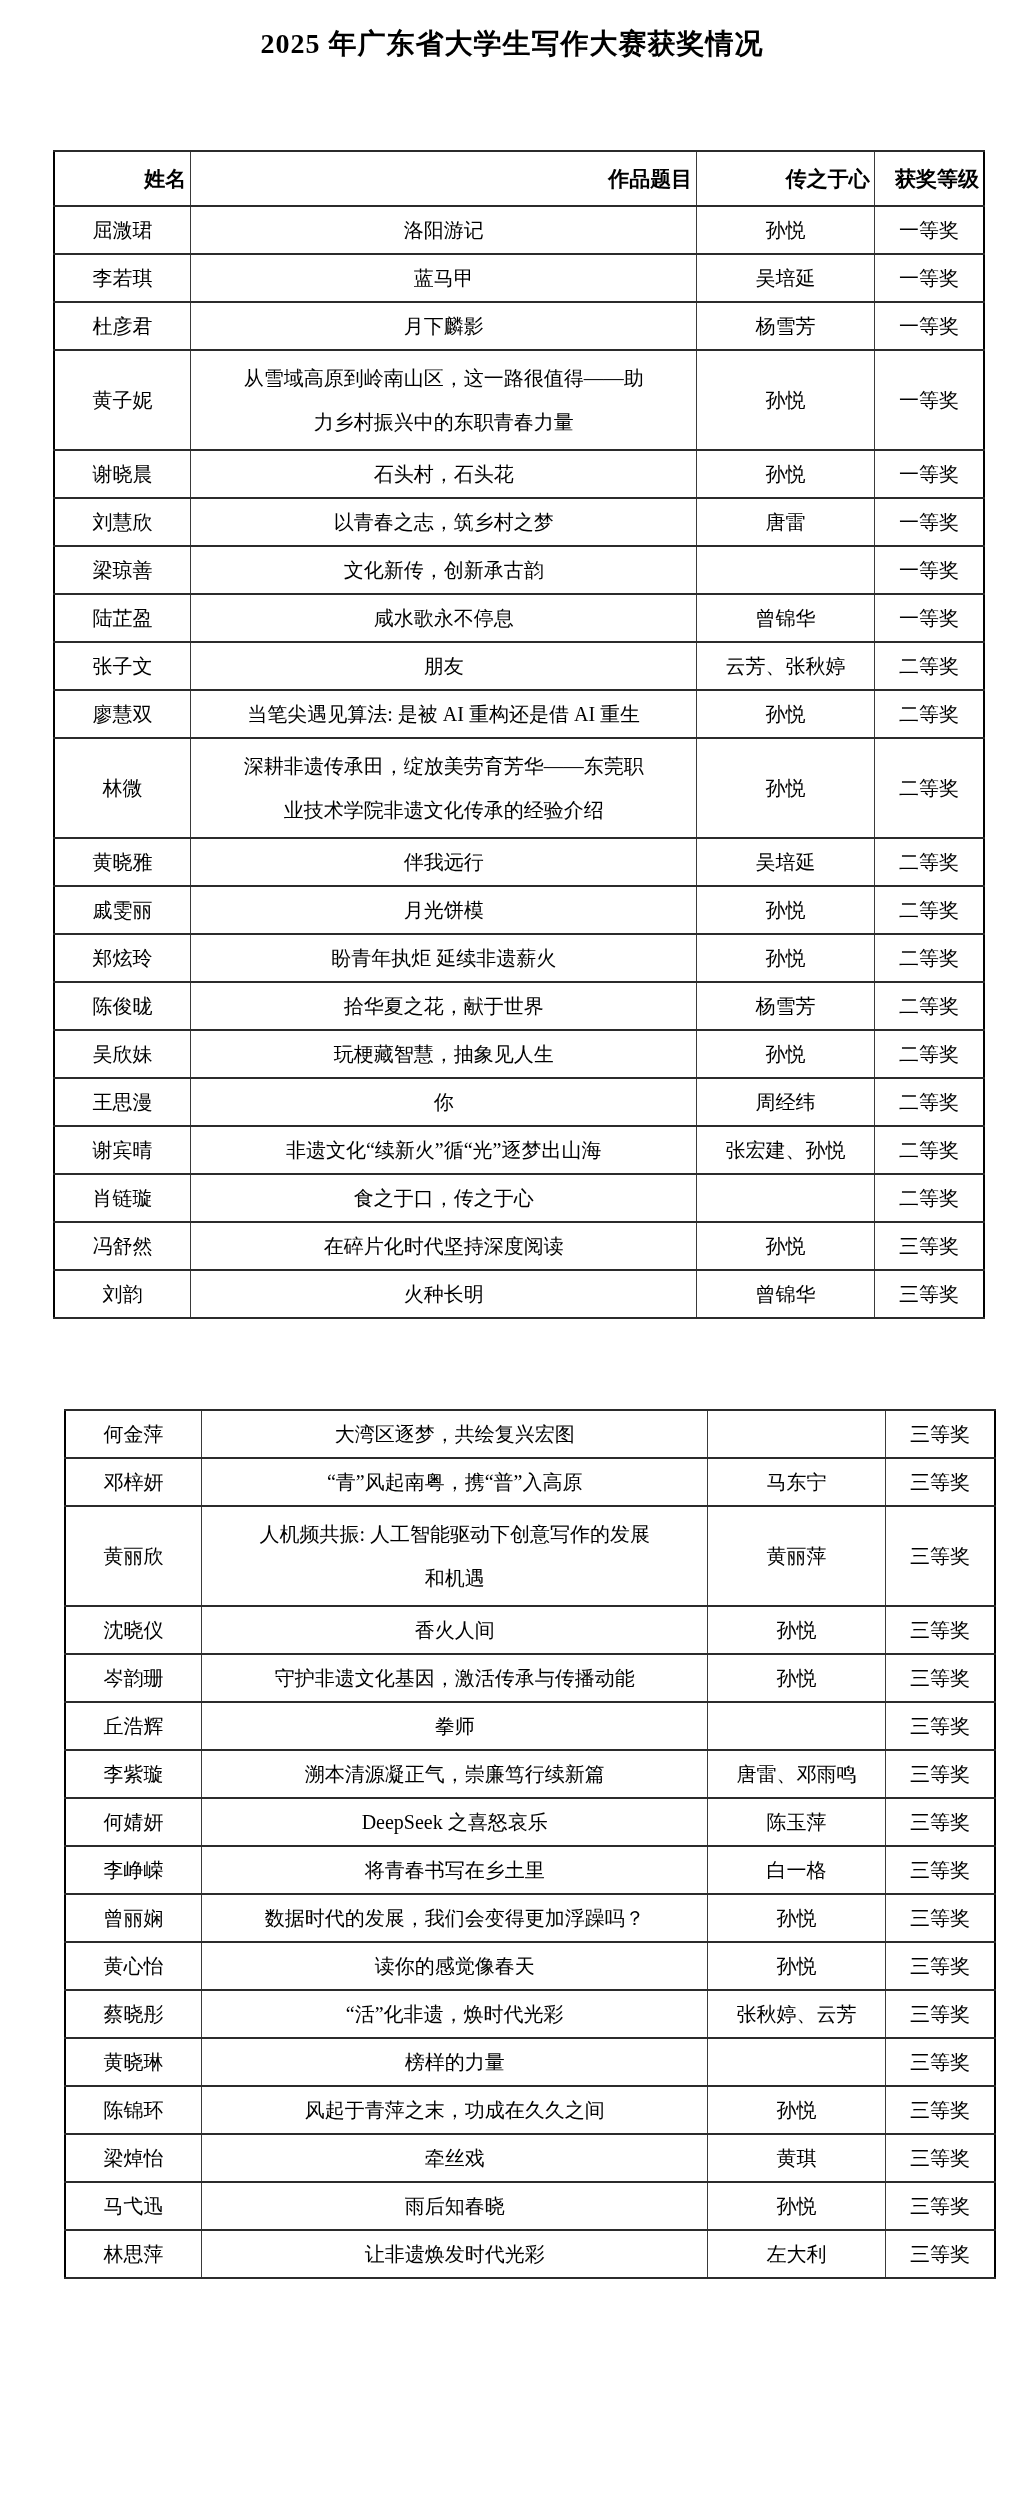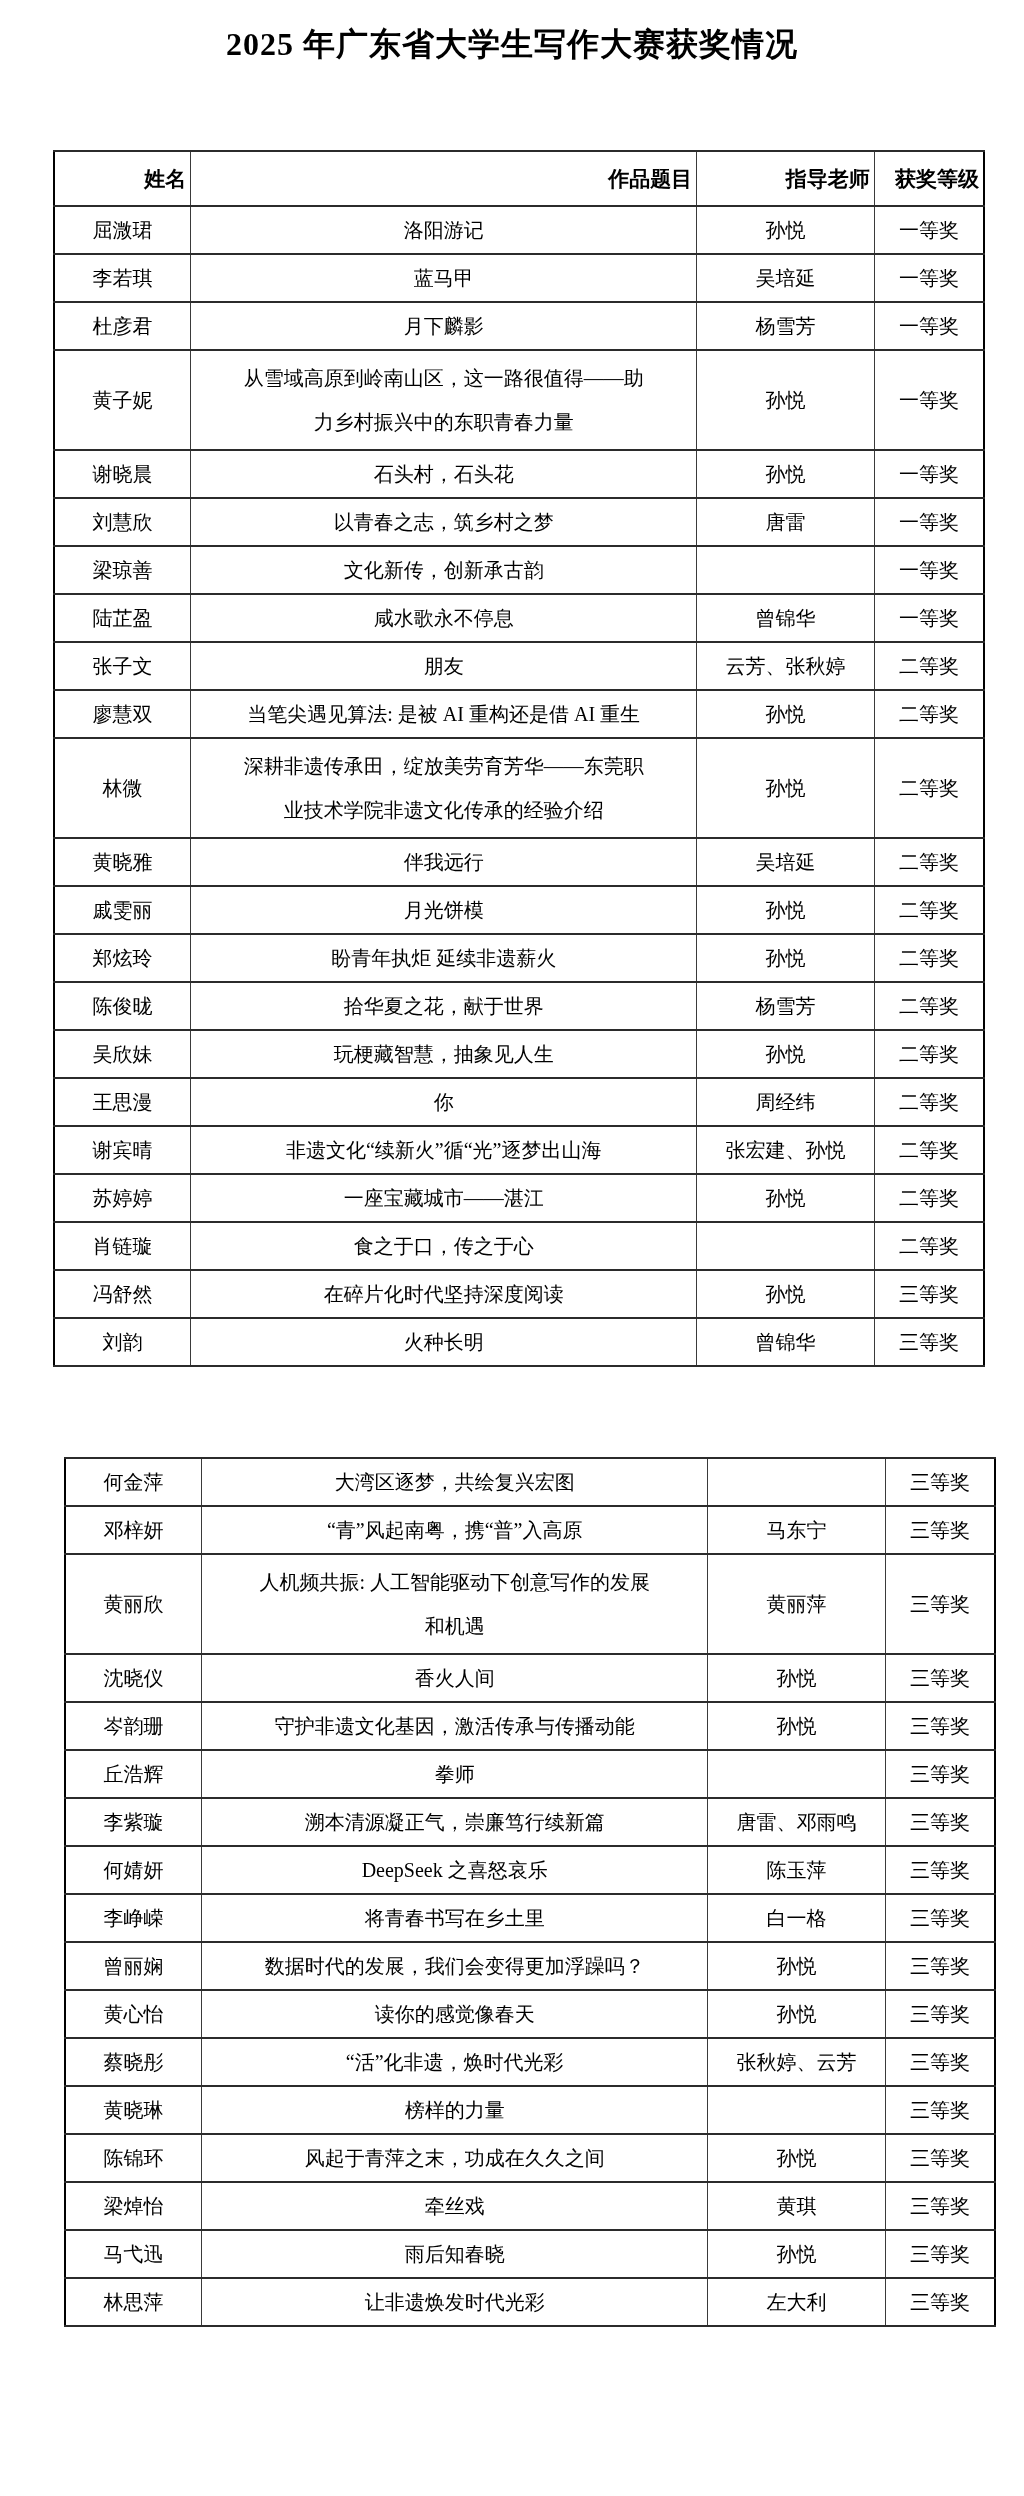--- a/index.html
+++ b/index.html
@@ -2,21 +2,21 @@
 <html><head>
 <meta charset="utf-8">
 <style>
   html,body{margin:0;padding:0;background:#ffffff;}
   .page{
     width:1024px;height:2496px;background:#ffffff;overflow:hidden;
     font-family:"Liberation Serif", serif;color:#000;
   }
   .doc-title{
     margin:26px 0 0 0;text-align:center;
-    font-size:32px;line-height:36px;font-weight:bold;letter-spacing:1px;
+    font-size:28px;line-height:36px;font-weight:bold;letter-spacing:1px;
   }
   .content{width:932px;margin:0 0 0 53px;}
   table.awards{
     width:100%;border-collapse:collapse;table-layout:fixed;
     border:2px solid #000;
   }
   table.t1{margin-top:88px;}
   table.t2{margin-top:90px;margin-left:11px;}
   col.c-name{width:14.7%;}
   col.c-title{width:54.4%;}
@@ -47,21 +47,21 @@
       <colgroup>
         <col class="c-name">
           <col class="c-title">
           <col class="c-teacher">
           <col class="c-award">
       </colgroup>
       <thead>
         <tr>
           <th>姓名</th>
           <th>作品题目</th>
-          <th>指导老师</th>
+          <th>传之于心</th>
           <th>获奖等级</th>
         </tr>
       </thead>
       <tbody>
           <tr>
             <td>屈溦珺</td>
             <td class="work-title">洛阳游记</td>
             <td>孙悦</td>
             <td>一等奖</td>
           </tr>
@@ -160,26 +160,20 @@
           <tr>
             <td>王思漫</td>
             <td class="work-title">你</td>
             <td>周经纬</td>
             <td>二等奖</td>
           </tr>
           <tr>
             <td>谢宾晴</td>
             <td class="work-title">非遗文化“续新火”循“光”逐梦出山海</td>
             <td>张宏建、孙悦</td>
-            <td>二等奖</td>
-          </tr>
-          <tr>
-            <td>苏婷婷</td>
-            <td class="work-title">一座宝藏城市——湛江</td>
-            <td>孙悦</td>
             <td>二等奖</td>
           </tr>
           <tr>
             <td>肖链璇</td>
             <td class="work-title">食之于口，传之于心</td>
             <td></td>
             <td>二等奖</td>
           </tr>
           <tr>
             <td>冯舒然</td>

